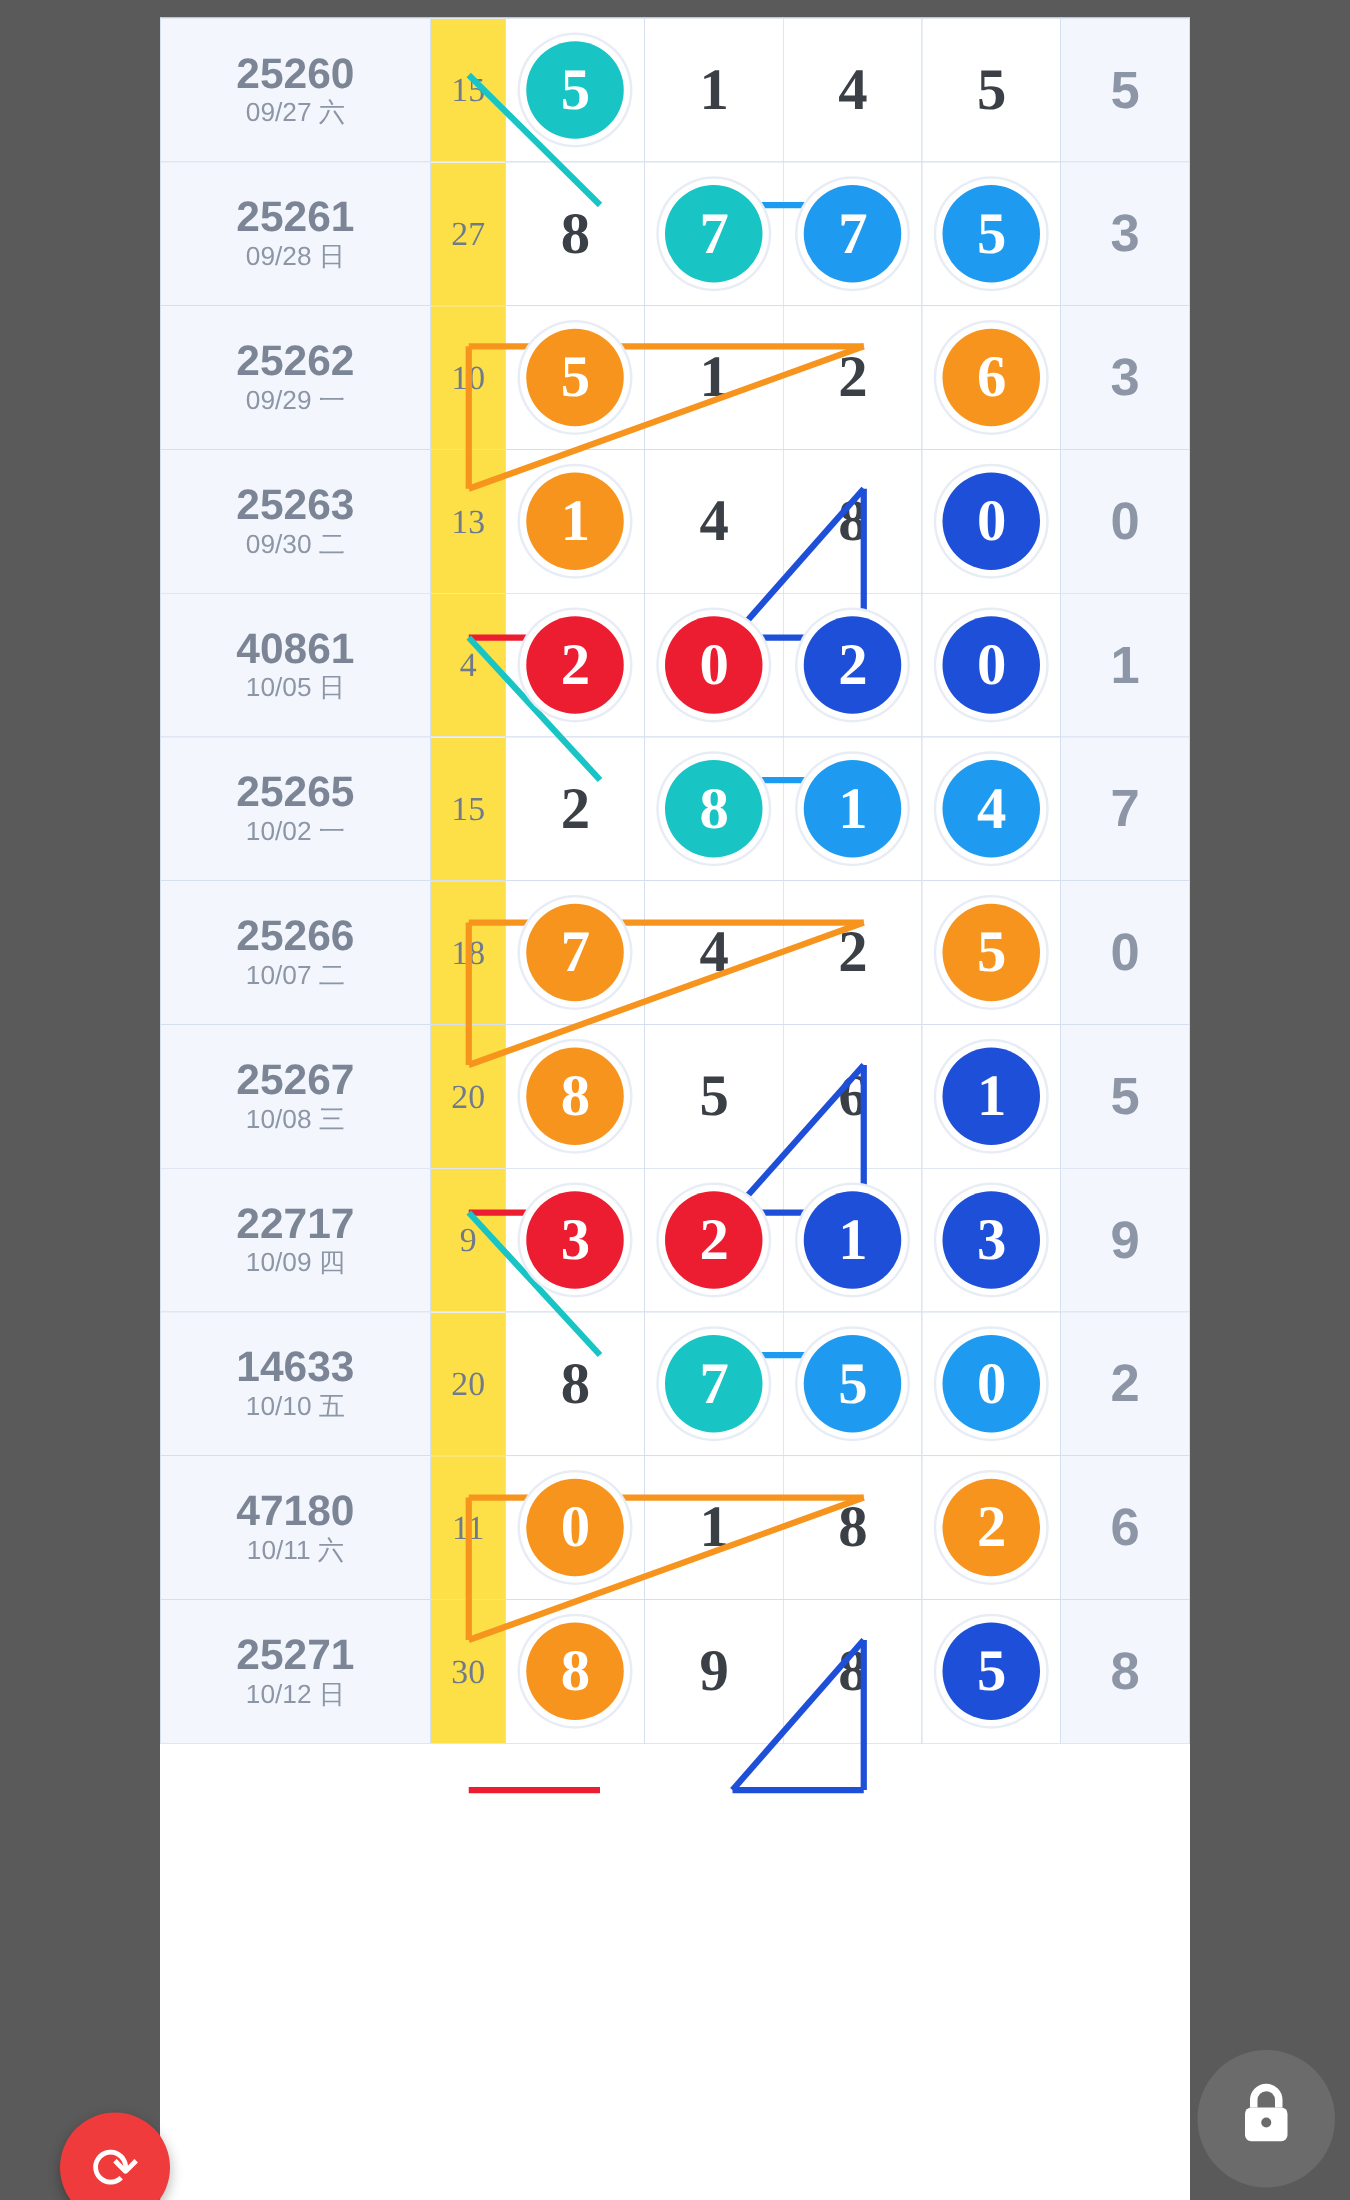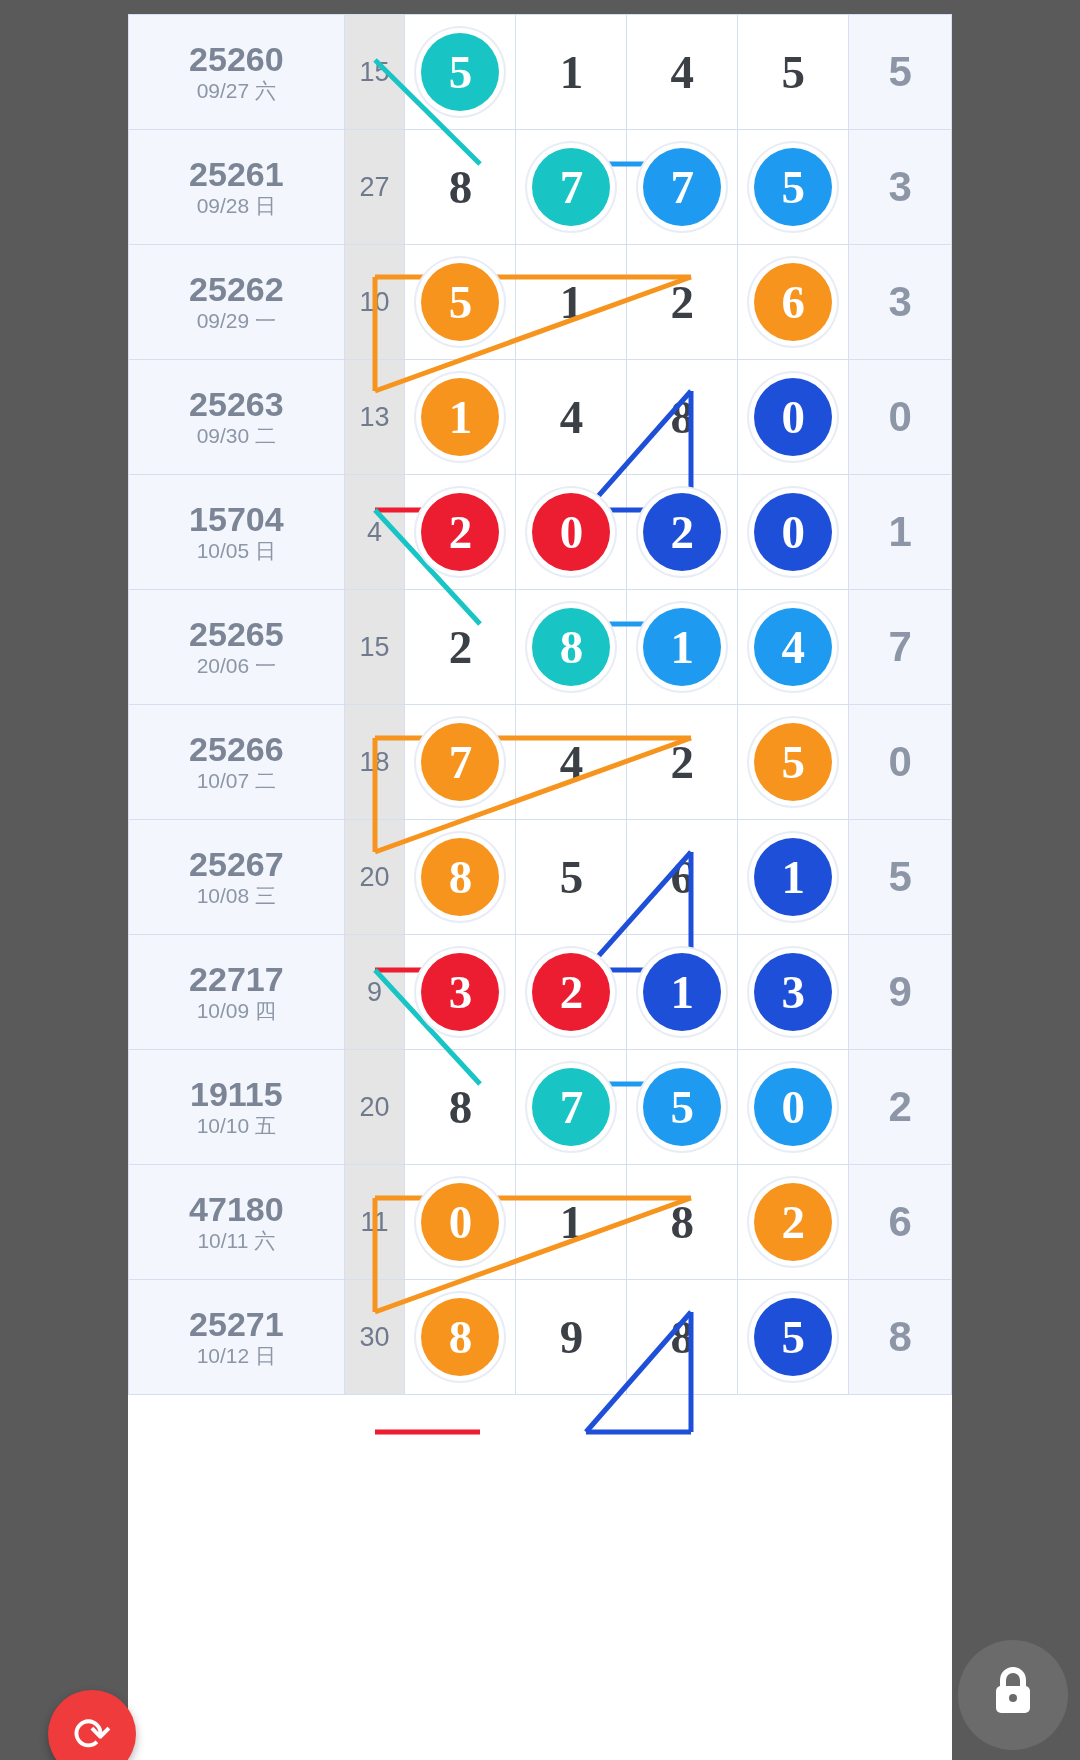--- a/index.html
+++ b/index.html
@@ -35,21 +35,21 @@
   col.c-ball{width:106px;}
   col.c-last{width:98px;}
 
   .issue-cell{background:#f3f7fd;}
   .issue-no{
     font-size:34px;color:#7b8596;font-weight:bold;line-height:1.08;
   }
   .issue-date{
     font-size:21px;color:#8d96a6;line-height:1.15;margin-top:2px;
   }
-  .sum-cell{background:#e5e5e5;}
+  .sum-cell{background:#fde047;font-family:Liberation Serif, serif;}
   .sum-val{font-size:27px;color:#6f7a8c;}
   .ball-cell{background:#ffffff;}
   .last-cell{background:#f3f7fd;}
   .last-val{font-size:42px;color:#8d96a6;font-weight:bold;}
 
   .plain-num{
     font-size:47px;color:#3b3f46;font-weight:bold;
     font-family:"Liberation Serif", serif;
   }
   .ball{
@@ -260,21 +260,21 @@
               <span class="ball b-blue">0</span>
             </div>
           </td>
           <td class="last-cell">
             <div class="last-val">0</div>
           </td>
         </tr>
         <tr class="row-sep">
           <td class="issue-cell">
             <div class="issue-inner">
-              <div class="issue-no">15704</div>
+              <div class="issue-no">40861</div>
               <div class="issue-date">10/05 日</div>
             </div>
           </td>
           <td class="sum-cell">
             <div class="sum-val">4</div>
           </td>
           <td class="ball-cell">
             <div class="cellflex">
               <span class="ball b-red">2</span>
             </div>
@@ -295,21 +295,21 @@
             </div>
           </td>
           <td class="last-cell">
             <div class="last-val">1</div>
           </td>
         </tr>
         <tr>
           <td class="issue-cell">
             <div class="issue-inner">
               <div class="issue-no">25265</div>
-              <div class="issue-date">20/06 一</div>
+              <div class="issue-date">10/02 一</div>
             </div>
           </td>
           <td class="sum-cell">
             <div class="sum-val">15</div>
           </td>
           <td class="ball-cell">
             <div class="cellflex">
               <span class="plain-num">2</span>
             </div>
           </td>
@@ -430,21 +430,21 @@
               <span class="ball b-blue">3</span>
             </div>
           </td>
           <td class="last-cell">
             <div class="last-val">9</div>
           </td>
         </tr>
         <tr>
           <td class="issue-cell">
             <div class="issue-inner">
-              <div class="issue-no">19115</div>
+              <div class="issue-no">14633</div>
               <div class="issue-date">10/10 五</div>
             </div>
           </td>
           <td class="sum-cell">
             <div class="sum-val">20</div>
           </td>
           <td class="ball-cell">
             <div class="cellflex">
               <span class="plain-num">8</span>
             </div>

